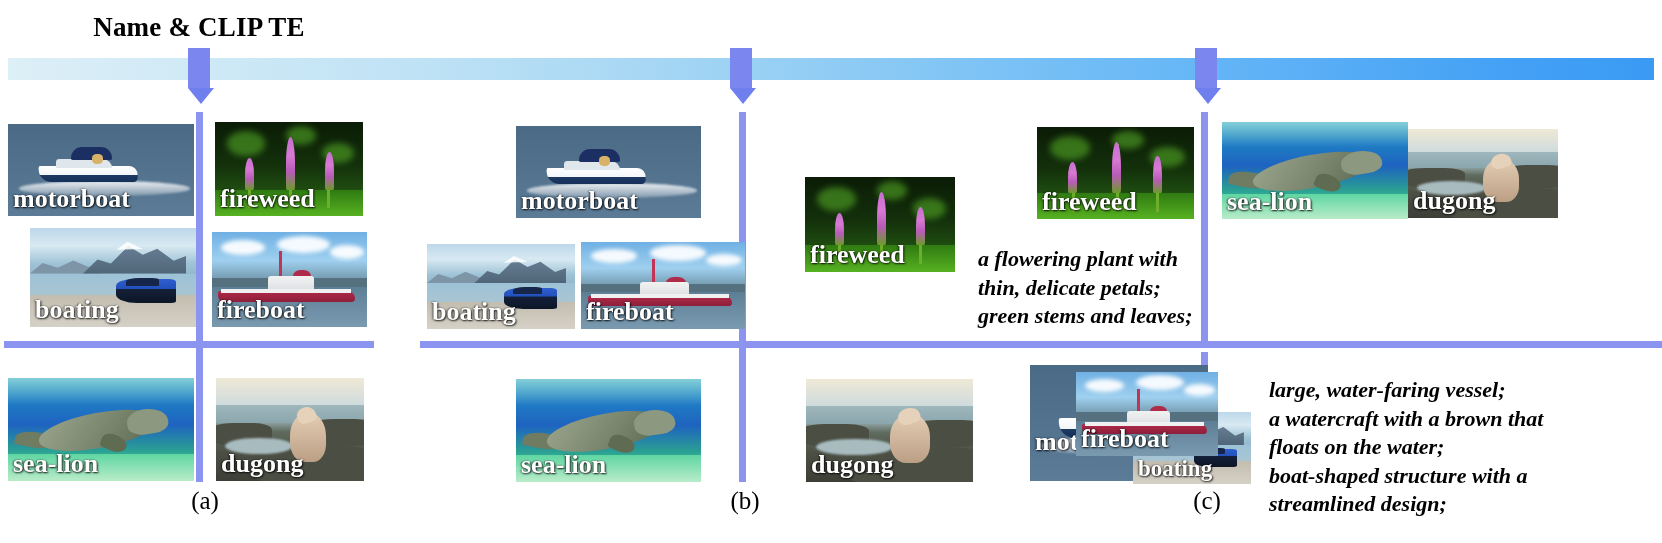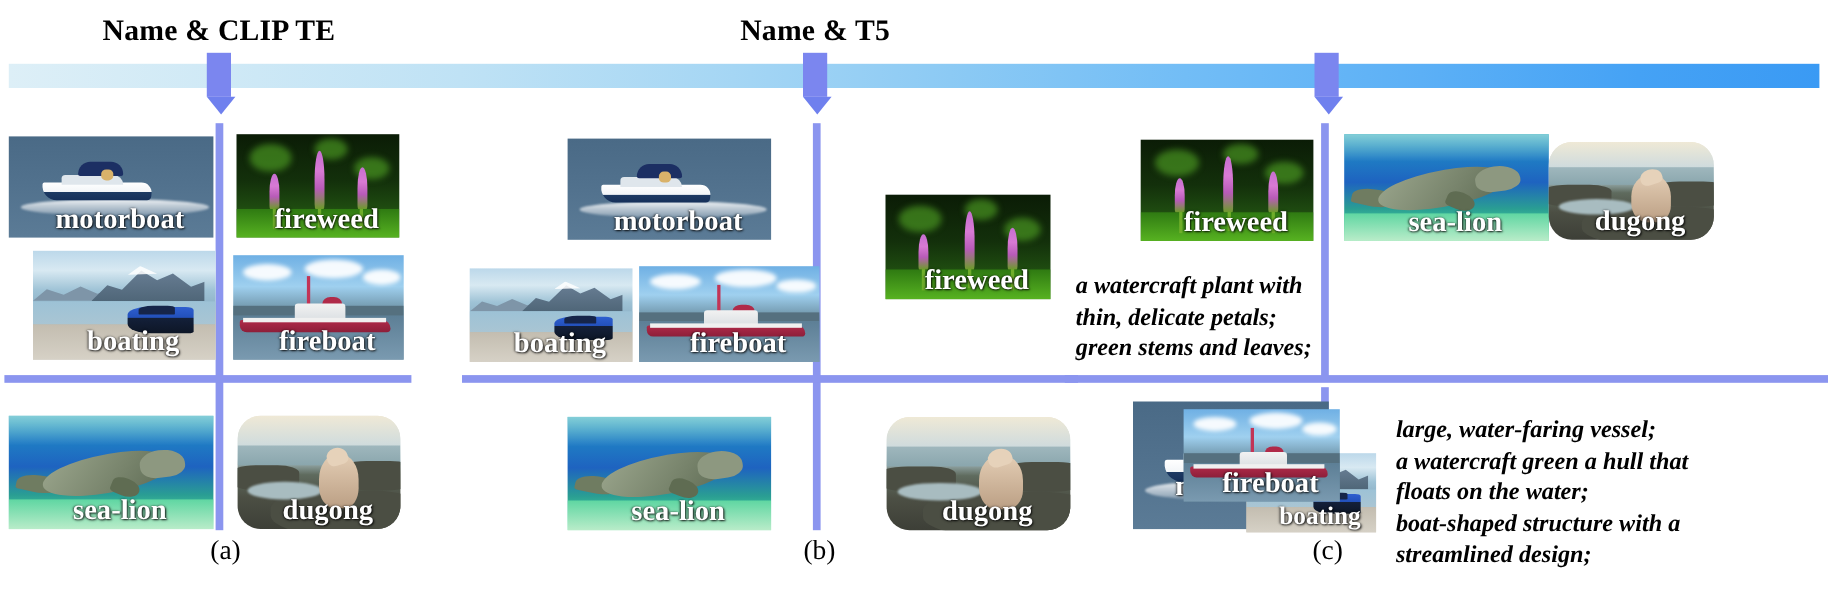--- a/index.html
+++ b/index.html
@@ -28,21 +28,21 @@
   
   .vsep{position:absolute;width:7px;background:#8b95ef;}
   .hsep{position:absolute;height:7px;background:#8b95ef;}
 
   
   .photo{position:absolute;overflow:hidden;}
   .photo .cap{position:absolute;left:0;right:0;bottom:2px;text-align:center;
               color:#ffffff;font-weight:bold;font-size:26px;
               text-shadow:1px 1px 2px rgba(0,0,0,.85),-1px 0 2px rgba(0,0,0,.6);
               white-space:nowrap;}
-  .photo .cap.left{text-align:center;padding-left:16px;}
+  .photo .cap.left{text-align:left;padding-left:5px;}
 
   
   .sc-motorboat{background:linear-gradient(to bottom,#4a6a86 0%,#51718d 45%,#5b7b96 100%);}
   .sc-motorboat .wake{position:absolute;left:6%;right:2%;top:62%;height:16%;
       background:linear-gradient(to bottom,rgba(255,255,255,.9),rgba(255,255,255,.25));
       border-radius:50%;filter:blur(1px);}
   .sc-motorboat .hull{position:absolute;left:16%;top:46%;width:54%;height:17%;
       background:linear-gradient(to bottom,#ffffff 0%,#f2f5f8 55%,#1d3a63 56%,#16305a 100%);
       border-radius:4px 28px 10px 40px;transform:skewX(-6deg);}
   .sc-motorboat .deck{position:absolute;left:26%;top:38%;width:30%;height:10%;
@@ -106,21 +106,21 @@
       background:linear-gradient(135deg,#9aa58c,#77836b 60%,#5d6a53);
       border-radius:52% 46% 50% 48%;transform:rotate(-10deg);}
   .sc-sealion .head{position:absolute;left:64%;top:30%;width:22%;height:24%;
       background:#8d9880;border-radius:50% 60% 40% 45%;transform:rotate(-8deg);}
   .sc-sealion .tail{position:absolute;left:4%;top:52%;width:22%;height:16%;
       background:#6f7c61;border-radius:60% 10% 60% 10%;transform:rotate(12deg);}
   .sc-sealion .fin{position:absolute;left:50%;top:55%;width:14%;height:16%;
       background:#5f6c52;border-radius:50% 50% 60% 20%;transform:rotate(22deg);}
 
   
-  .sc-dugong{background:linear-gradient(to bottom,#e8e2cf 0%,#dbe3e2 22%,#a9c0c6 38%,#5f6b5e 52%,#4c4f44 72%,#3d3f37 100%);border-radius:21px;}
+  .sc-dugong{background:linear-gradient(to bottom,#e8e2cf 0%,#dbe3e2 22%,#a9c0c6 38%,#5f6b5e 52%,#4c4f44 72%,#3d3f37 100%);}
   .sc-dugong .sky{position:absolute;left:0;right:0;top:0;height:26%;
       background:linear-gradient(to bottom,#efe9d6,#cfdbdd);}
   .sc-dugong .sea{position:absolute;left:0;right:0;top:26%;height:18%;
       background:linear-gradient(to bottom,#9fb7bd,#8aa6ad);}
   .sc-dugong .rock{position:absolute;background:#4b4e43;border-radius:40% 30% 35% 45%;}
   .sc-dugong .pool{position:absolute;left:6%;top:58%;width:46%;height:16%;
       background:#a8bcc0;border-radius:50%;filter:blur(1px);}
   .sc-dugong .lion{position:absolute;left:50%;top:34%;width:24%;height:48%;
       background:linear-gradient(to bottom,#e3cdb4,#bb9f84);border-radius:46% 46% 36% 40%;}
   .sc-dugong .lion-head{position:absolute;left:55%;top:28%;width:13%;height:16%;
@@ -134,21 +134,20 @@
   .subcap{position:absolute;font-size:25px;color:#000;transform:translateX(-50%);}
 </style>
 </head>
 <body>
 
 <div class="fig">
 
   <div class="timeline"></div>
 
   <div class="stage-title" style="left:199px;top:12px;">Name &amp; CLIP TE</div>
-  <div class="stage-title" style="left:741px;top:12px;">Name &amp; T5</div>
 
   <div class="arrow" style="left:199px;top:48px;">
     <div class="shaft"></div>
       <div class="head"></div>
   </div>
   <div class="arrow" style="left:741px;top:48px;">
     <div class="shaft"></div>
       <div class="head"></div>
   </div>
   <div class="arrow" style="left:1206px;top:48px;">
@@ -359,25 +358,25 @@
     <div class="far"></div>
       <div class="sea"></div>
     <div class="mast"></div>
       <div class="funnel"></div>
       <div class="super"></div>
     <div class="hull"></div>
       <div class="deckline"></div>
     <div class="cap left">fireboat</div>
   </div>
 
-  <div class="desc" style="left:978px;top:245px;width:215px;">a watercraft plant with
+  <div class="desc" style="left:978px;top:245px;width:215px;">a flowering plant with
 thin, delicate petals;
 green stems and leaves;</div>
   <div class="desc" style="left:1269px;top:376px;width:390px;">large, water-faring vessel;
-a watercraft green a hull that
+a watercraft with a brown that
 floats on the water;
 boat-shaped structure with a
 streamlined design;</div>
 
   <div class="subcap" style="left:205px;top:487px;">(a)</div>
   <div class="subcap" style="left:745px;top:487px;">(b)</div>
   <div class="subcap" style="left:1207px;top:487px;">(c)</div>
 
 </div>
 

